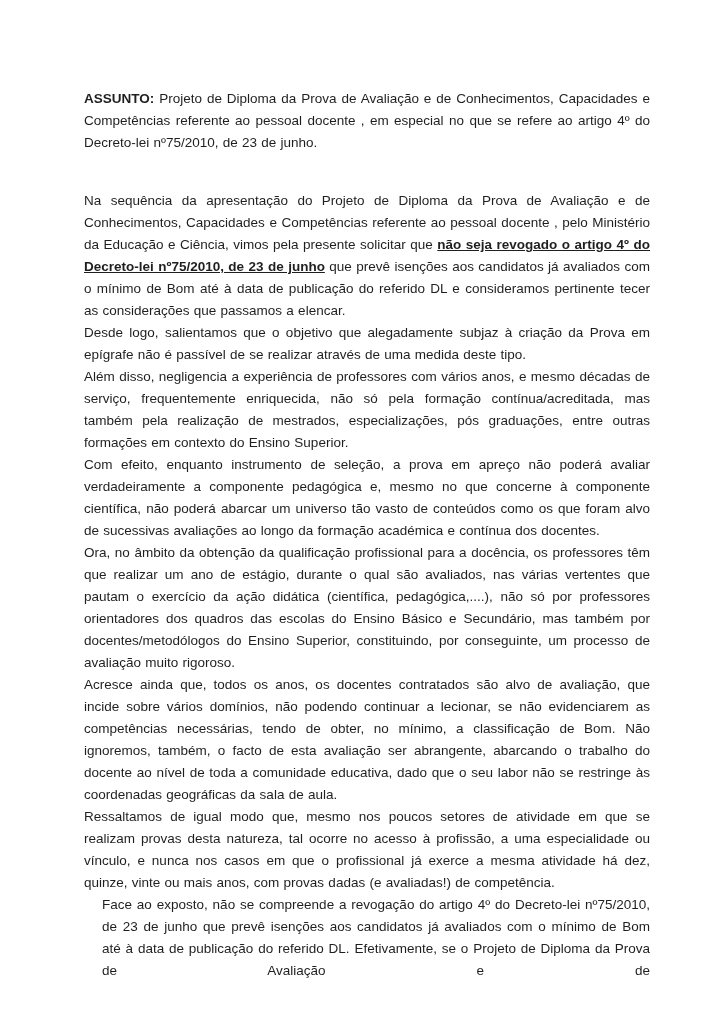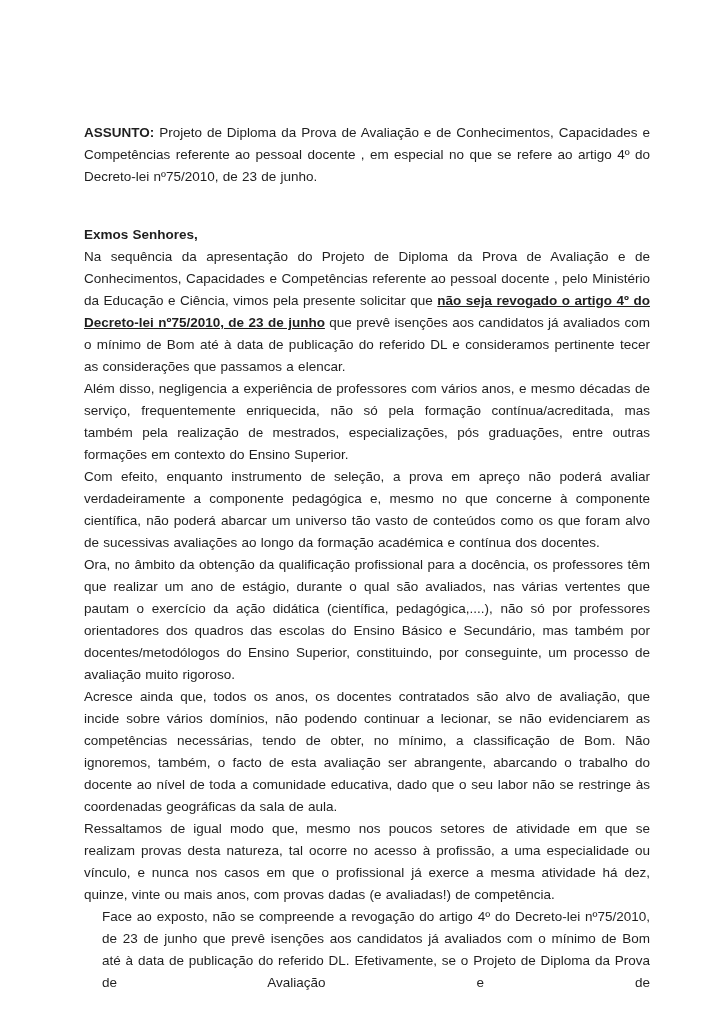--- a/index.html
+++ b/index.html
@@ -25,21 +25,20 @@
     font-size: 13.5px;
     line-height: 22px;
     text-align: justify;
     word-spacing: 0.5px;
   }
   p {
     margin: 0;
   }
   .subject {
     margin-bottom: 36px;
-    margin-top: 34px;
   }
   .bold {
     font-weight: bold;
   }
   .emphasis {
     font-weight: bold;
     text-decoration: underline;
   }
   .continues {
     text-align-last: justify;
@@ -49,28 +48,28 @@
 </head>
 <body>
 
 <div class="page doc-text">
 
   <p class="subject">
     <span class="bold">ASSUNTO:</span>
     <span>Projeto de Diploma da Prova de Avaliação e de Conhecimentos, Capacidades e Competências referente ao pessoal docente , em especial no que se refere ao artigo 4º do Decreto-lei nº75/2010, de 23 de junho.</span>
   </p>
 
-  <p class="bold">Exmos Senhores,</p>
 
   <p>
     <span>Na sequência da  apresentação do Projeto de Diploma da Prova de Avaliação e de Conhecimentos, Capacidades e Competências referente ao pessoal docente , pelo Ministério da Educação e Ciência, vimos pela presente solicitar que</span>
     <span class="emphasis">não seja revogado o artigo 4º do Decreto-lei nº75/2010, de 23 de junho</span>
     <span>que prevê isenções aos candidatos já avaliados com o mínimo de Bom até à data de publicação do referido DL e consideramos pertinente tecer as considerações que passamos a elencar.</span>
   </p>
 
+  <p>Desde logo, salientamos que o objetivo que alegadamente subjaz à criação da Prova em epígrafe não é passível de se realizar através de uma medida deste tipo.</p>
   <p>Além disso, negligencia a experiência de professores com vários anos, e mesmo décadas  de serviço,  frequentemente enriquecida, não só pela formação contínua/acreditada, mas também pela realização de mestrados, especializações, pós graduações, entre outras formações em contexto do Ensino Superior.</p>
   <p>Com efeito, enquanto instrumento de seleção,  a prova  em apreço não poderá avaliar verdadeiramente a componente pedagógica e, mesmo no que concerne à componente científica, não poderá abarcar um universo tão vasto de conteúdos como os que foram alvo de sucessivas avaliações ao longo da formação académica e contínua dos docentes.</p>
   <p>Ora, no âmbito da obtenção da qualificação profissional para a docência, os professores têm que realizar um ano de estágio, durante o qual são avaliados, nas várias vertentes que pautam o exercício da ação didática (científica, pedagógica,....), não só por professores orientadores dos quadros das escolas do Ensino Básico e Secundário, mas também por docentes/metodólogos do Ensino Superior, constituindo, por conseguinte, um processo de avaliação muito rigoroso.</p>
   <p>Acresce ainda que, todos os anos, os docentes contratados são alvo de avaliação, que incide sobre vários domínios, não podendo continuar a lecionar, se não evidenciarem as competências necessárias, tendo de obter, no mínimo, a classificação de Bom. Não ignoremos, também, o facto de esta avaliação ser abrangente, abarcando o trabalho do docente ao nível de toda a comunidade educativa, dado que o  seu labor não se restringe às coordenadas geográficas da sala de aula.</p>
   <p>Ressaltamos de igual modo que, mesmo nos poucos setores de atividade em que se realizam provas desta natureza, tal ocorre no acesso à profissão, a uma especialidade ou vínculo, e nunca nos casos em que o profissional já exerce a mesma atividade há dez, quinze, vinte ou mais anos, com provas dadas (e avaliadas!) de competência.</p>
   <p class="continues">Face ao exposto, não se compreende a  revogação do artigo 4º do Decreto-lei nº75/2010, de 23 de junho que prevê isenções aos candidatos já avaliados com o mínimo de Bom até à data de publicação do referido DL. Efetivamente, se o Projeto de Diploma da Prova de Avaliação e de</p>
 
 </div>
 
 </body></html>

